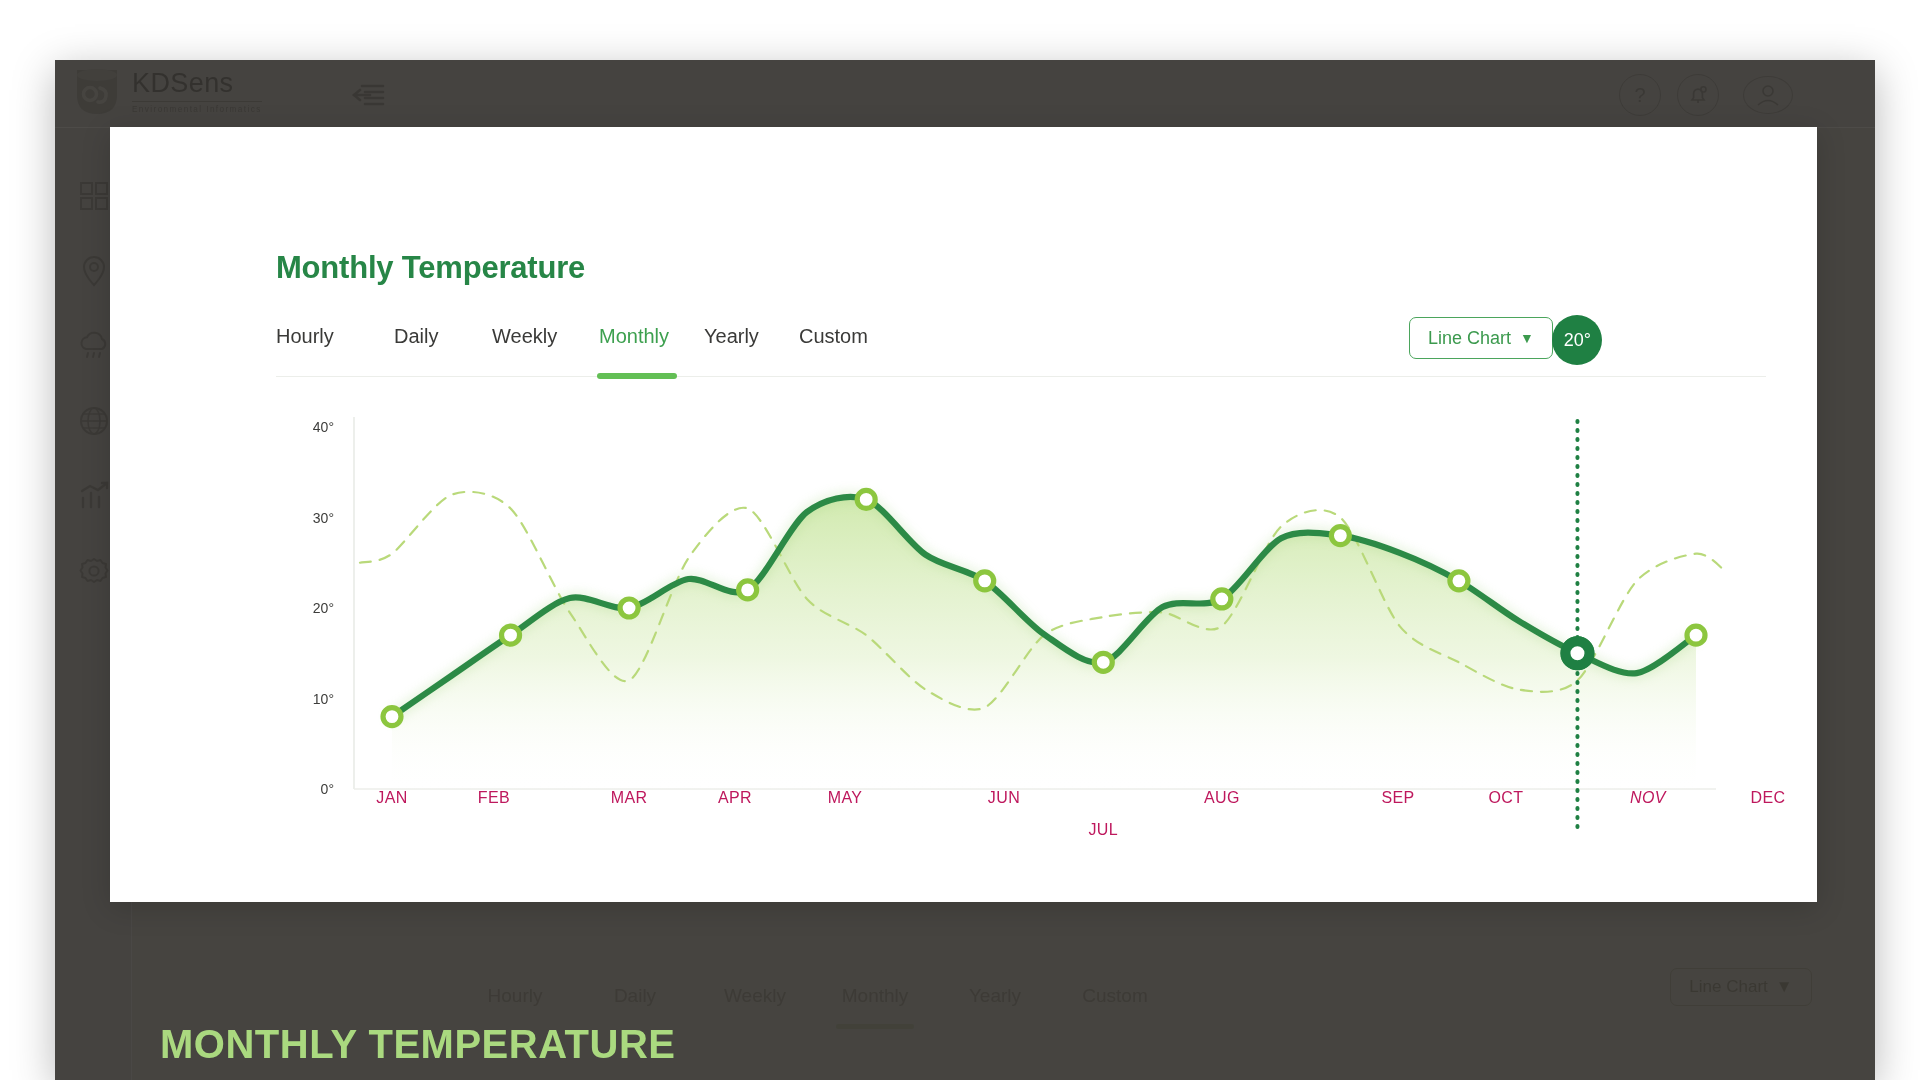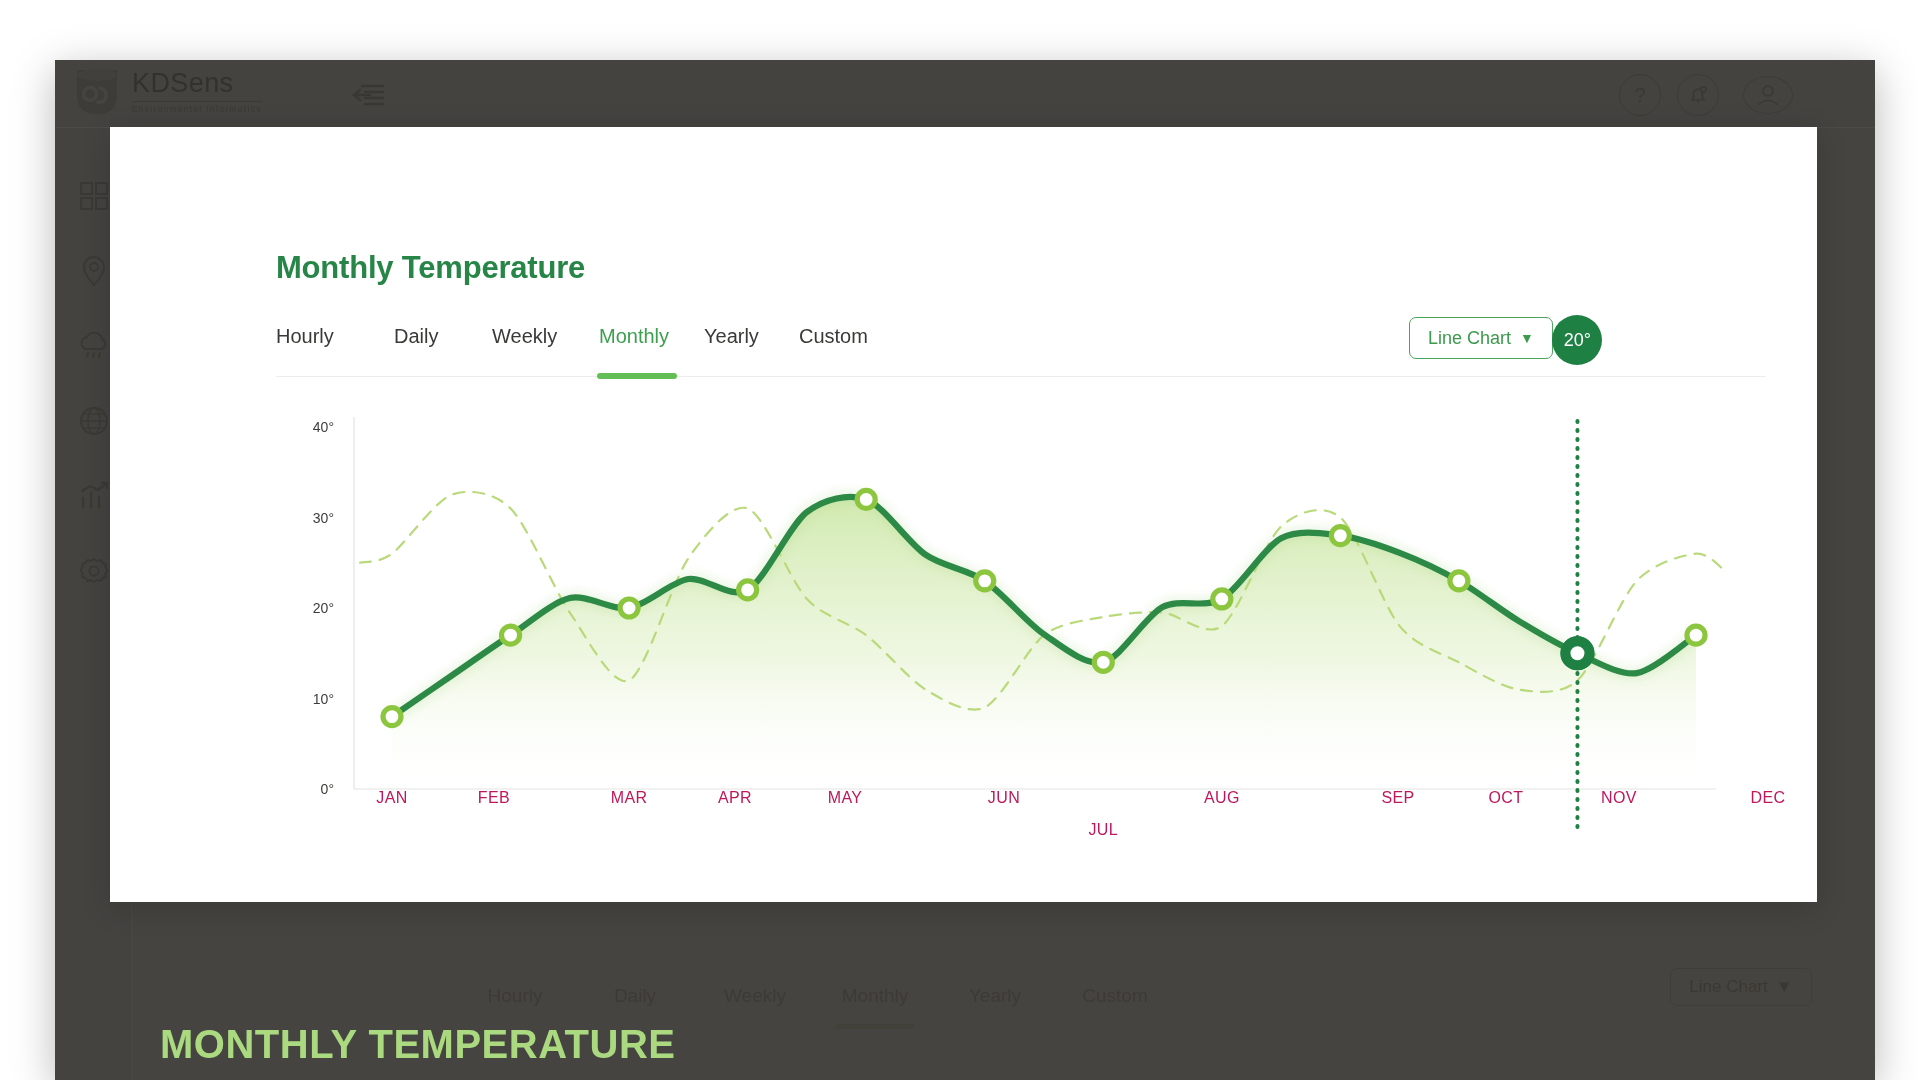--- a/index.html
+++ b/index.html
@@ -469,21 +469,21 @@
         <div class="x-label" style="left: 116px;">JAN</div>
         <div class="x-label" style="left: 218px;">FEB</div>
         <div class="x-label" style="left: 353.091px; text-align: right;">MAR</div>
         <div class="x-label" style="left: 459px;">APR</div>
         <div class="x-label" style="left: 569px;">MAY</div>
         <div class="x-label" style="left: 728px;">JUN</div>
         <div class="x-label" style="left: 827.273px; margin-top: 32px;">JUL</div>
         <div class="x-label" style="left: 945.818px;">AUG</div>
         <div class="x-label" style="left: 1122px;">SEP</div>
         <div class="x-label" style="left: 1192px; margin-left: 38px;">OCT</div>
-        <div class="x-label" style="left: 1343px;">NOV</div>
+        <div class="x-label" style="left: 1372px; font-style: italic;">NOV</div>
         <div class="x-label" style="left: 1492px;">DEC</div>
       </div>
 
     <div class="tooltip-bubble" id="tooltip" style="left: 1442.45px; top: 188px;">
       <span id="tooltipText">20°</span>
     </div>
   </div>
 
 </div>
 

